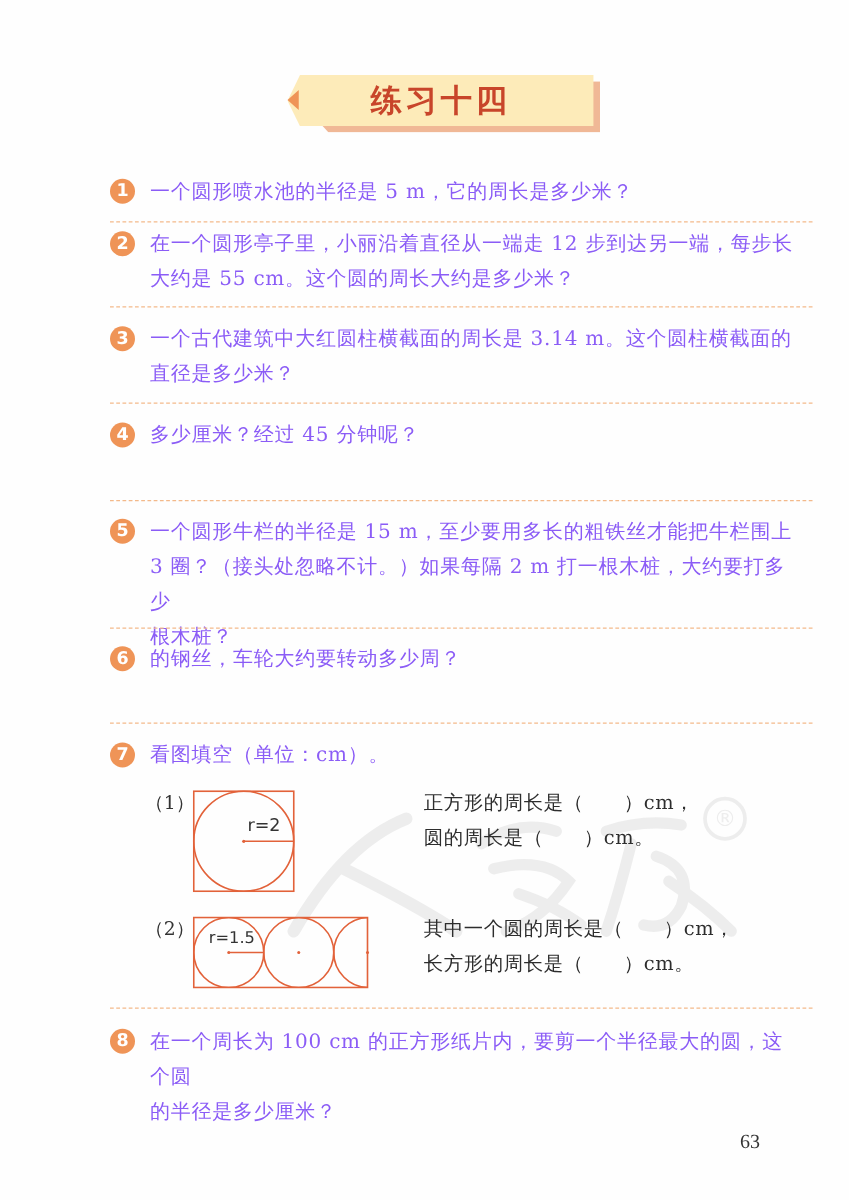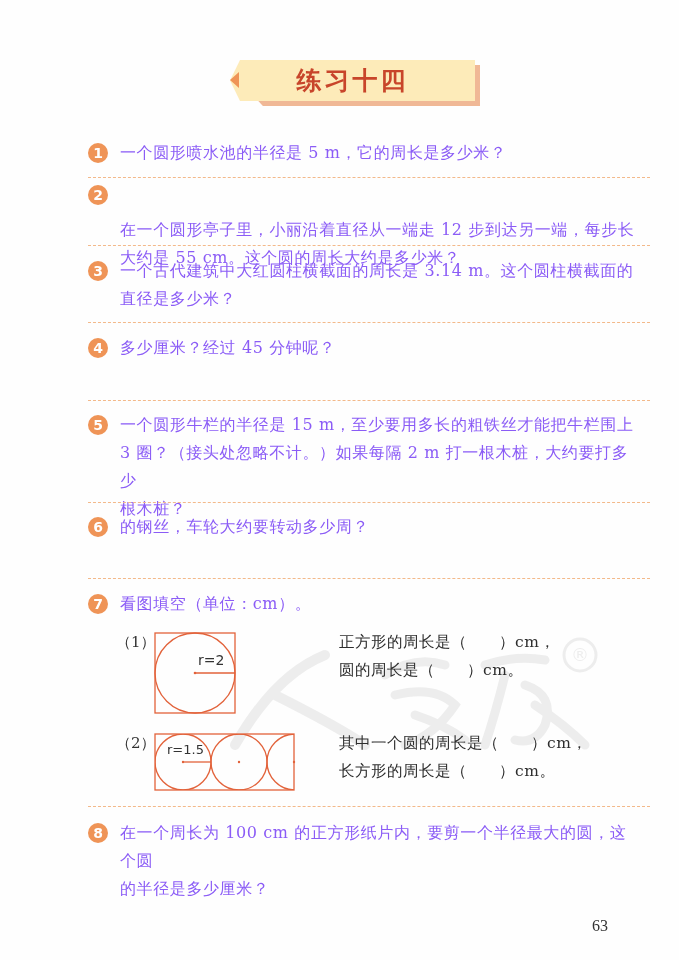--- a/index.html
+++ b/index.html
@@ -21,21 +21,21 @@
   .qtext { position:absolute; left:32px; width:520px; font-size:16px; line-height:28px; color:#8b5cf6; letter-spacing:0.6px; }
 
   .sep { position:absolute; left:88px; width:562px; height:0; border-top:1.5px dashed #f3b98a; }
 
   .fig { position:absolute; }
   .lbl { position:absolute; font-size:15px; color:#333; }
   .fill { position:absolute; font-size:15.5px; line-height:28px; color:#2d2d2d; letter-spacing:0.5px; }
 
   .watermark { position:absolute; left:215px; top:635px; width:400px; height:120px; opacity:0.12; pointer-events:none; }
 
-  .pagenum { position:absolute; left:592px; top:905px; font-size:16px; color:#333; font-family:"Liberation Serif", serif;margin-top:12px; }
+  .pagenum { position:absolute; left:592px; top:905px; font-size:16px; color:#333; font-family:"Liberation Serif", serif; }
 </style>
 </head>
 <body>
 
 <div class="banner">
   <div class="shadow"></div>
   <div class="body"></div>
   <div class="tip"></div>
   <div class="title">练习十四</div>
 </div>
@@ -43,21 +43,21 @@
 <div class="q" style="top:142px;">
   <div class="num">1</div>
   <div class="qtext" style="top:-3px;">
     <div>一个圆形喷水池的半径是 5 m，它的周长是多少米？</div>
   </div>
 </div>
 <div class="sep" style="top:177px;"></div>
 
 <div class="q" style="top:184px;">
   <div class="num">2</div>
-  <div class="qtext" style="top:-3px;margin-top:35px;">
+  <div class="qtext" style="top:-3px;">
     <div>在一个圆形亭子里，小丽沿着直径从一端走 12 步到达另一端，每步长</div>
     <div>大约是 55 cm。这个圆的周长大约是多少米？</div>
   </div>
 </div>
 <div class="sep" style="top:245px;"></div>
 
 <div class="q" style="top:260px;">
   <div class="num">3</div>
   <div class="qtext" style="top:-3px;">
     <div>一个古代建筑中大红圆柱横截面的周长是 3.14 m。这个圆柱横截面的</div>

